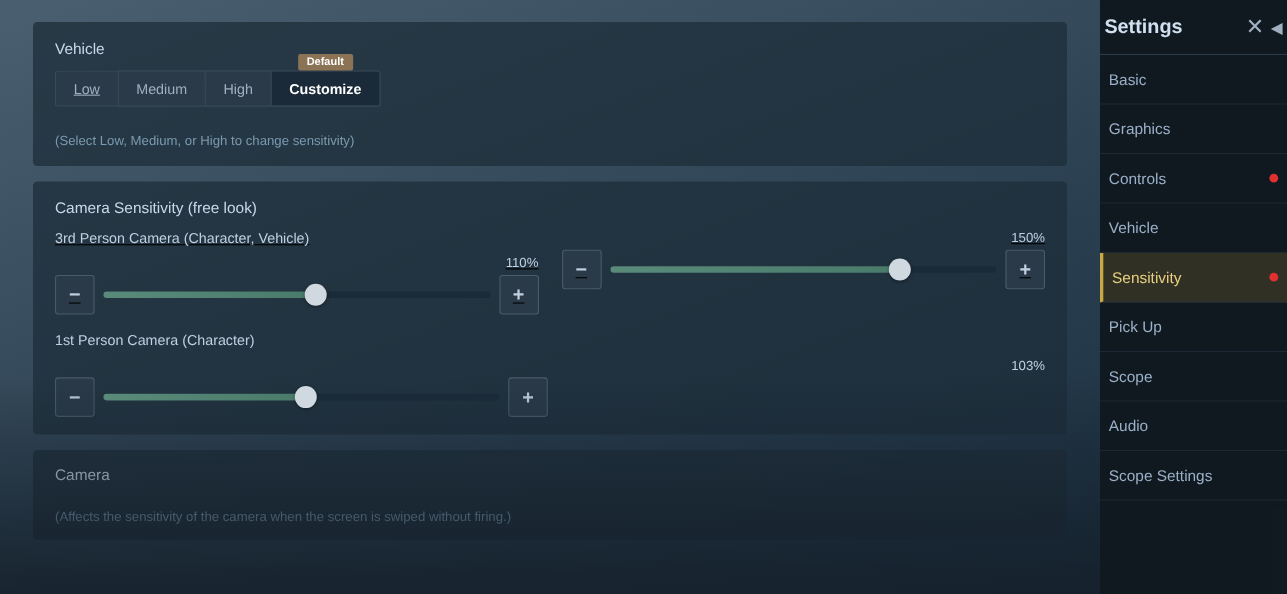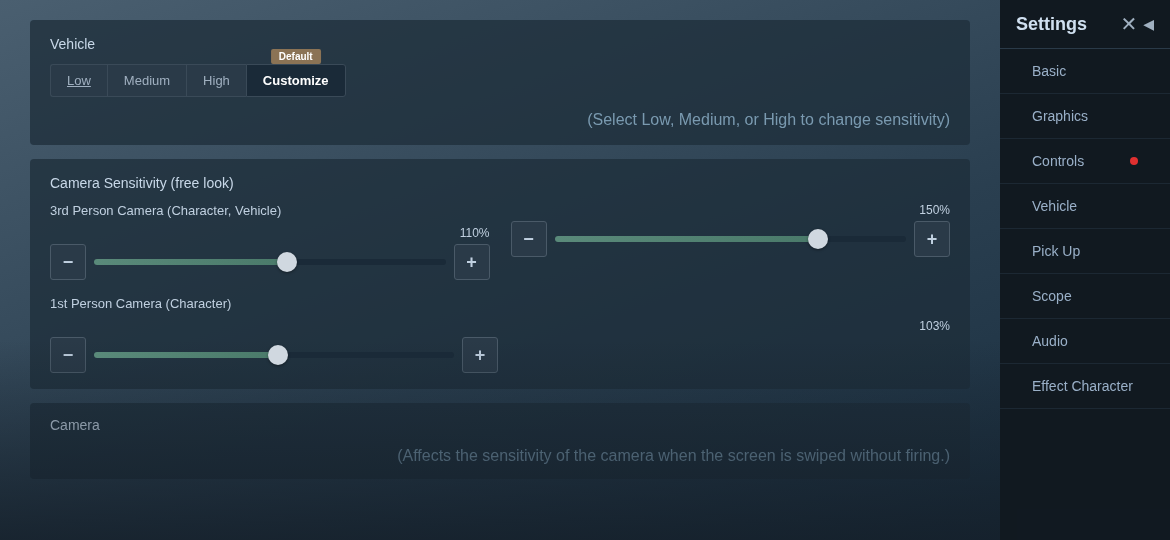--- a/index.html
+++ b/index.html
@@ -80,30 +80,30 @@
       transform: translateX(-50%);
       background: #8B7355;
       color: #fff;
       font-size: 10px;
       padding: 2px 8px;
       border-radius: 2px;
     }
 
     .hint-text {
       color: #7a9ab0;
-      font-size: 16px;
-      margin-top: 14px;
-      text-align: right;
+      font-size: 12px;
+      margin-top: 24px;
     }
 
     
     .sliders-grid {
       display: grid;
       grid-template-columns: 1fr 1fr;
       gap: 20px 21px;
+      text-decoration: underline;
     }
 
     .slider-group {
       display: flex;
       flex-direction: column;
     }
 
     .slider-label {
       color: #c0d0e0;
       font-size: 13px;
@@ -183,21 +183,21 @@
       background: rgba(15, 22, 30, 0.95);
       display: flex;
       flex-direction: column;
       padding: 0;
     }
 
     .sidebar-header {
       display: flex;
       align-items: center;
       justify-content: space-between;
-      padding: 12px 16px;
+      padding: 12px 4px;
       border-bottom: 1px solid #2a3a48;
     }
 
     .sidebar-title {
       color: #d0e0f0;
       font-size: 18px;
       font-weight: bold;
     }
 
     .close-btn-area {
@@ -212,21 +212,21 @@
       cursor: pointer;
     }
 
     .close-arrow {
       color: #a0b0c0;
       font-size: 14px;
       cursor: pointer;
     }
 
     .nav-item {
-      padding: 14px 32px;
+      padding: 14px 8px;
       color: #9ab0c8;
       font-size: 14px;
       cursor: pointer;
       border-bottom: 1px solid rgba(40,55,70,0.5);
       position: relative;
       display: flex;
       align-items: center;
       justify-content: space-between;
     }
 
@@ -332,25 +332,29 @@
   <div class="nav-item">
     <span>Graphics</span>
   </div>
   <div class="nav-item">
     <span>Controls</span>
     <span class="nav-dot"></span>
   </div>
   <div class="nav-item">
     <span>Vehicle</span>
   </div>
+  <div class="nav-item active">
+    <span>Sensitivity</span>
+    <span class="nav-dot"></span>
+  </div>
   <div class="nav-item">
     <span>Pick Up</span>
   </div>
   <div class="nav-item">
     <span>Scope</span>
   </div>
   <div class="nav-item">
     <span>Audio</span>
   </div>
   <div class="nav-item">
-    <span>Effect Character</span>
+    <span>Scope Settings</span>
   </div>
 </div>
 
 </body></html>

